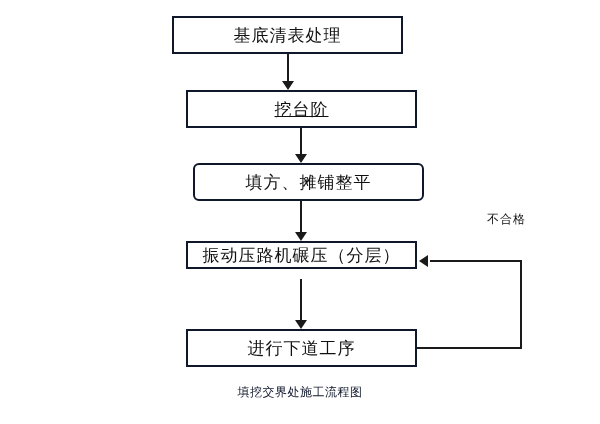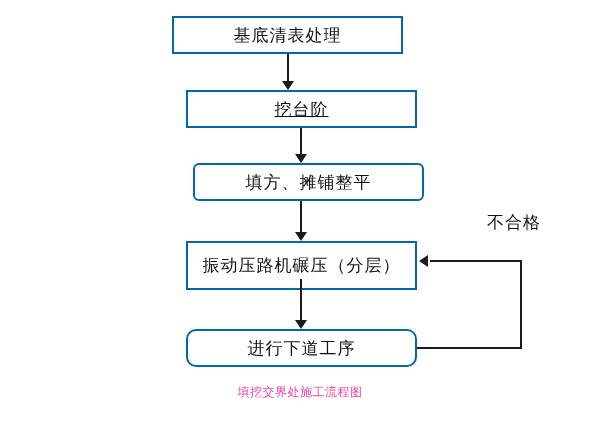--- a/index.html
+++ b/index.html
@@ -14,39 +14,39 @@
     overflow: hidden;
   }
   #flowchart {
     position: relative;
     width: 600px;
     height: 424px;
   }
   .node {
     position: absolute;
     box-sizing: border-box;
-    border: 2px solid #0369a1;
+    border: 2px solid #0f172a;
     background: #ffffff;
     display: flex;
     align-items: center;
     justify-content: center;
     color: #111111;
     letter-spacing: 1px;
     white-space: nowrap;
   }
   .node-label {
     font-size: 17px;
     line-height: 1;
   }
   
   #node-0 { left: 172px; top: 16px;  width: 231px; height: 38px; }
   #node-1 { left: 186px; top: 90px;  width: 231px; height: 38px; text-decoration: underline; }
   #node-2 { left: 193px; top: 163px; width: 231px; height: 38px; border-radius: 6px; }
-  #node-3 { left: 186px; top: 241px; width: 231px; height: 49px; }
-  #node-4 { left: 186px; top: 329px; width: 231px; height: 38px; border-radius: 10px; }
+  #node-3 { left: 186px; top: 241px; width: 231px; height: 28px; }
+  #node-4 { left: 186px; top: 329px; width: 231px; height: 38px; }
 
   .conn {
     position: absolute;
     background: #1a1a1a;
   }
   .conn-v { width: 2px; }
   .conn-h { height: 2px; }
 
   .arrow-down {
     position: absolute;
@@ -78,33 +78,33 @@
   
   #loop-h-bottom { left: 417px; top: 347px; width: 105px; }
   #loop-v-right  { left: 520px; top: 260px; height: 89px; }
   #loop-h-top    { left: 430px; top: 260px; width: 92px; }
   #loop-arrow    { left: 419px; top: 255px; }
 
   .reject-label {
     position: absolute;
     left: 487px;
     top: 211px;
-    font-size: 17px;
+    font-size: 12px;
     color: #111111;
     letter-spacing: 1px;
     white-space: nowrap;
   }
   .caption {
     position: absolute;
     left: 0;
     top: 384px;
     width: 600px;
     text-align: center;
     font-size: 12px;
-    color: #ec4899;
+    color: #0f172a;
     letter-spacing: 0.5px;
   }
 </style>
 </head>
 <body>
 
 <div id="flowchart">
 
   <div class="node" id="node-0">
     <span class="node-label">基底清表处理</span>

